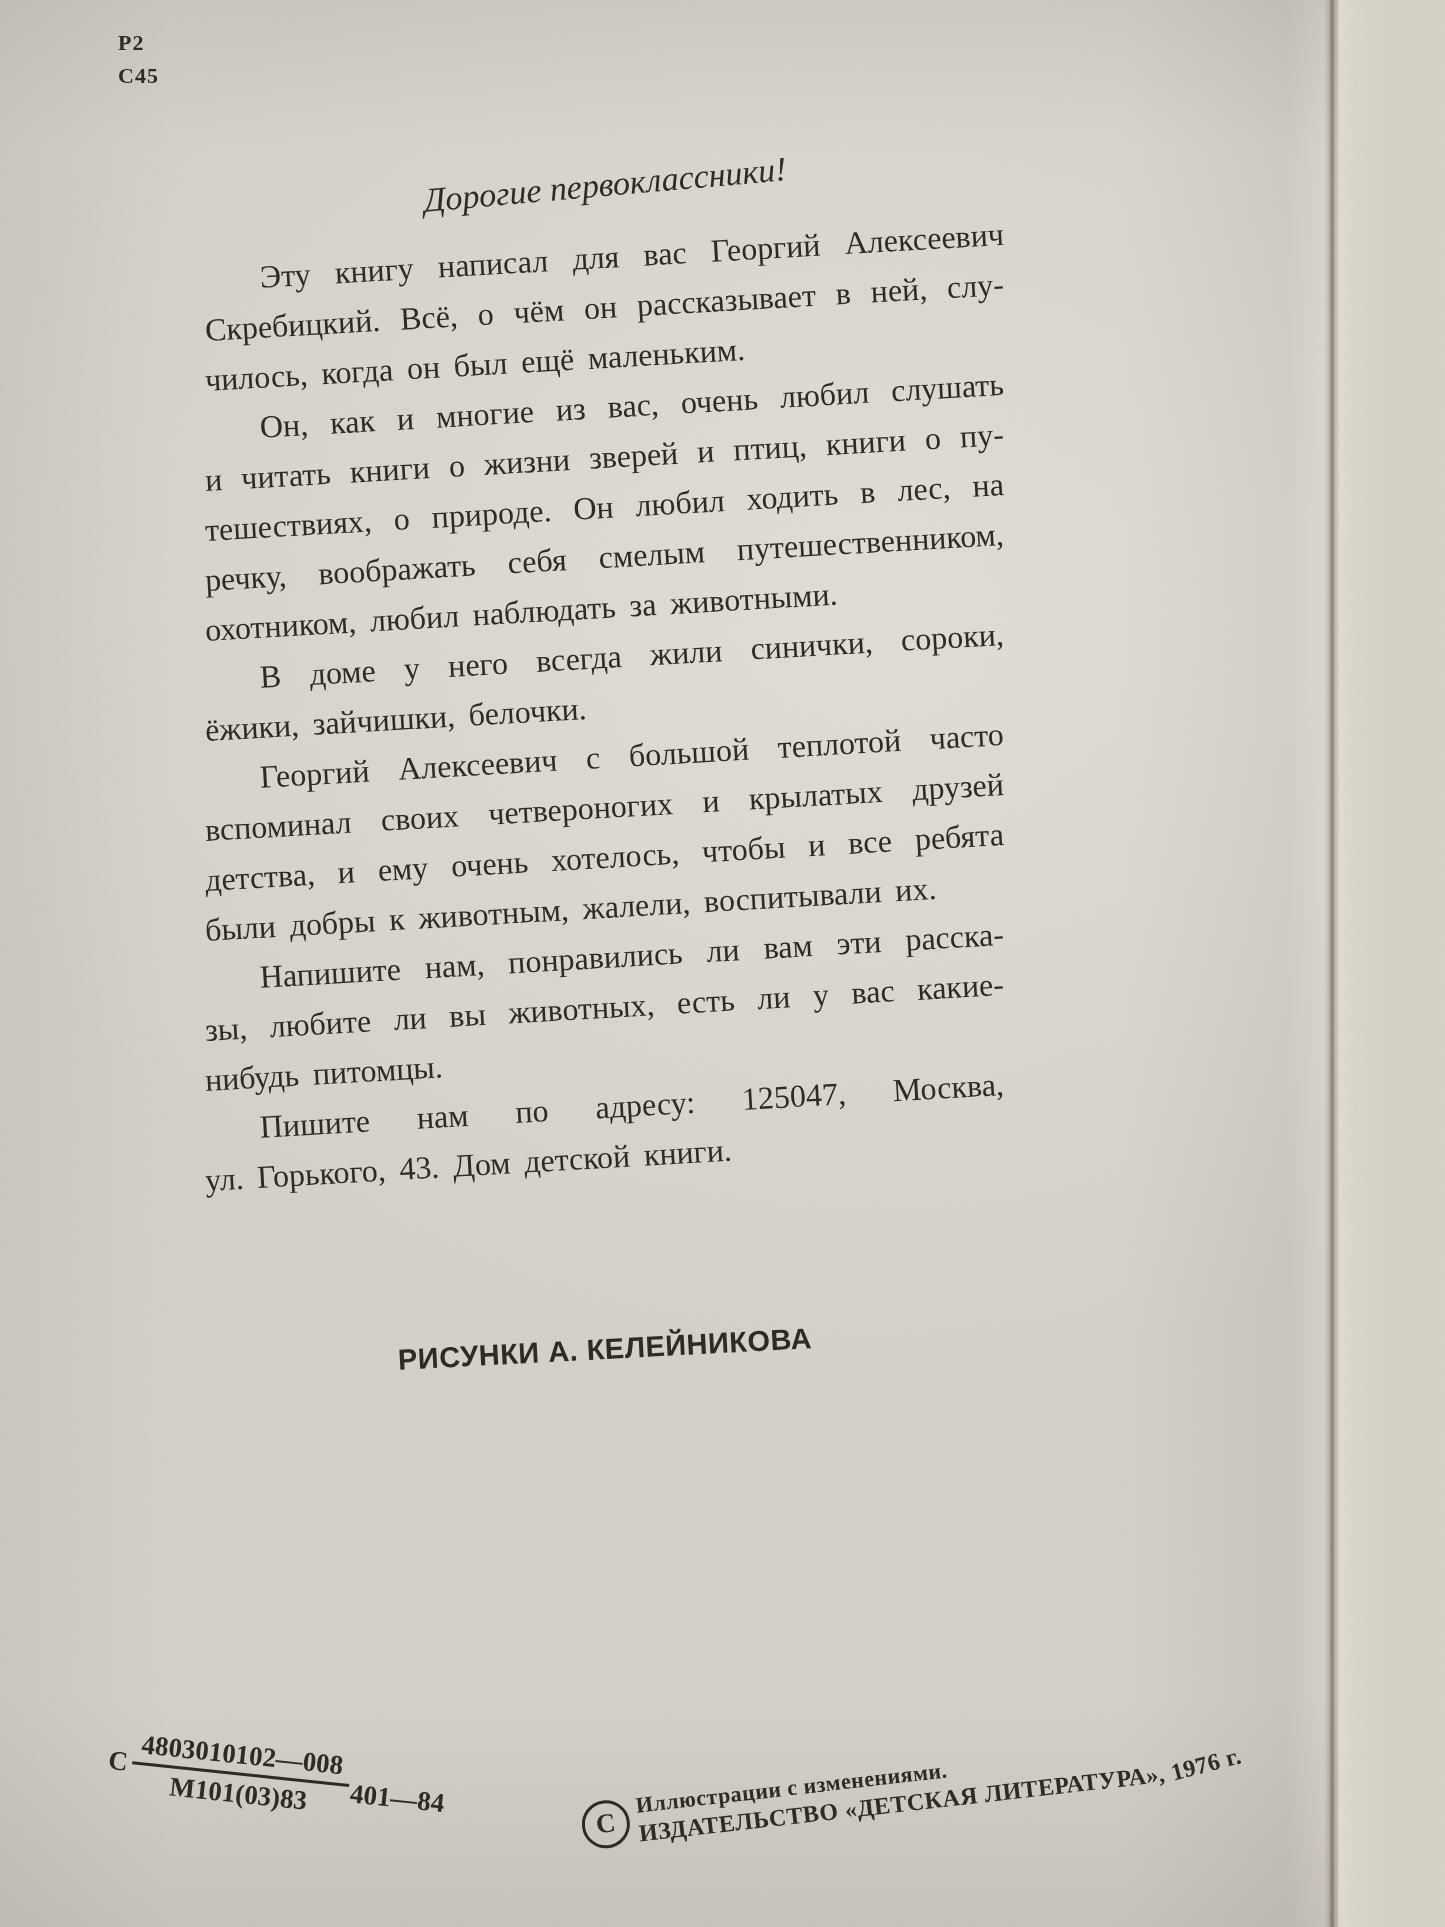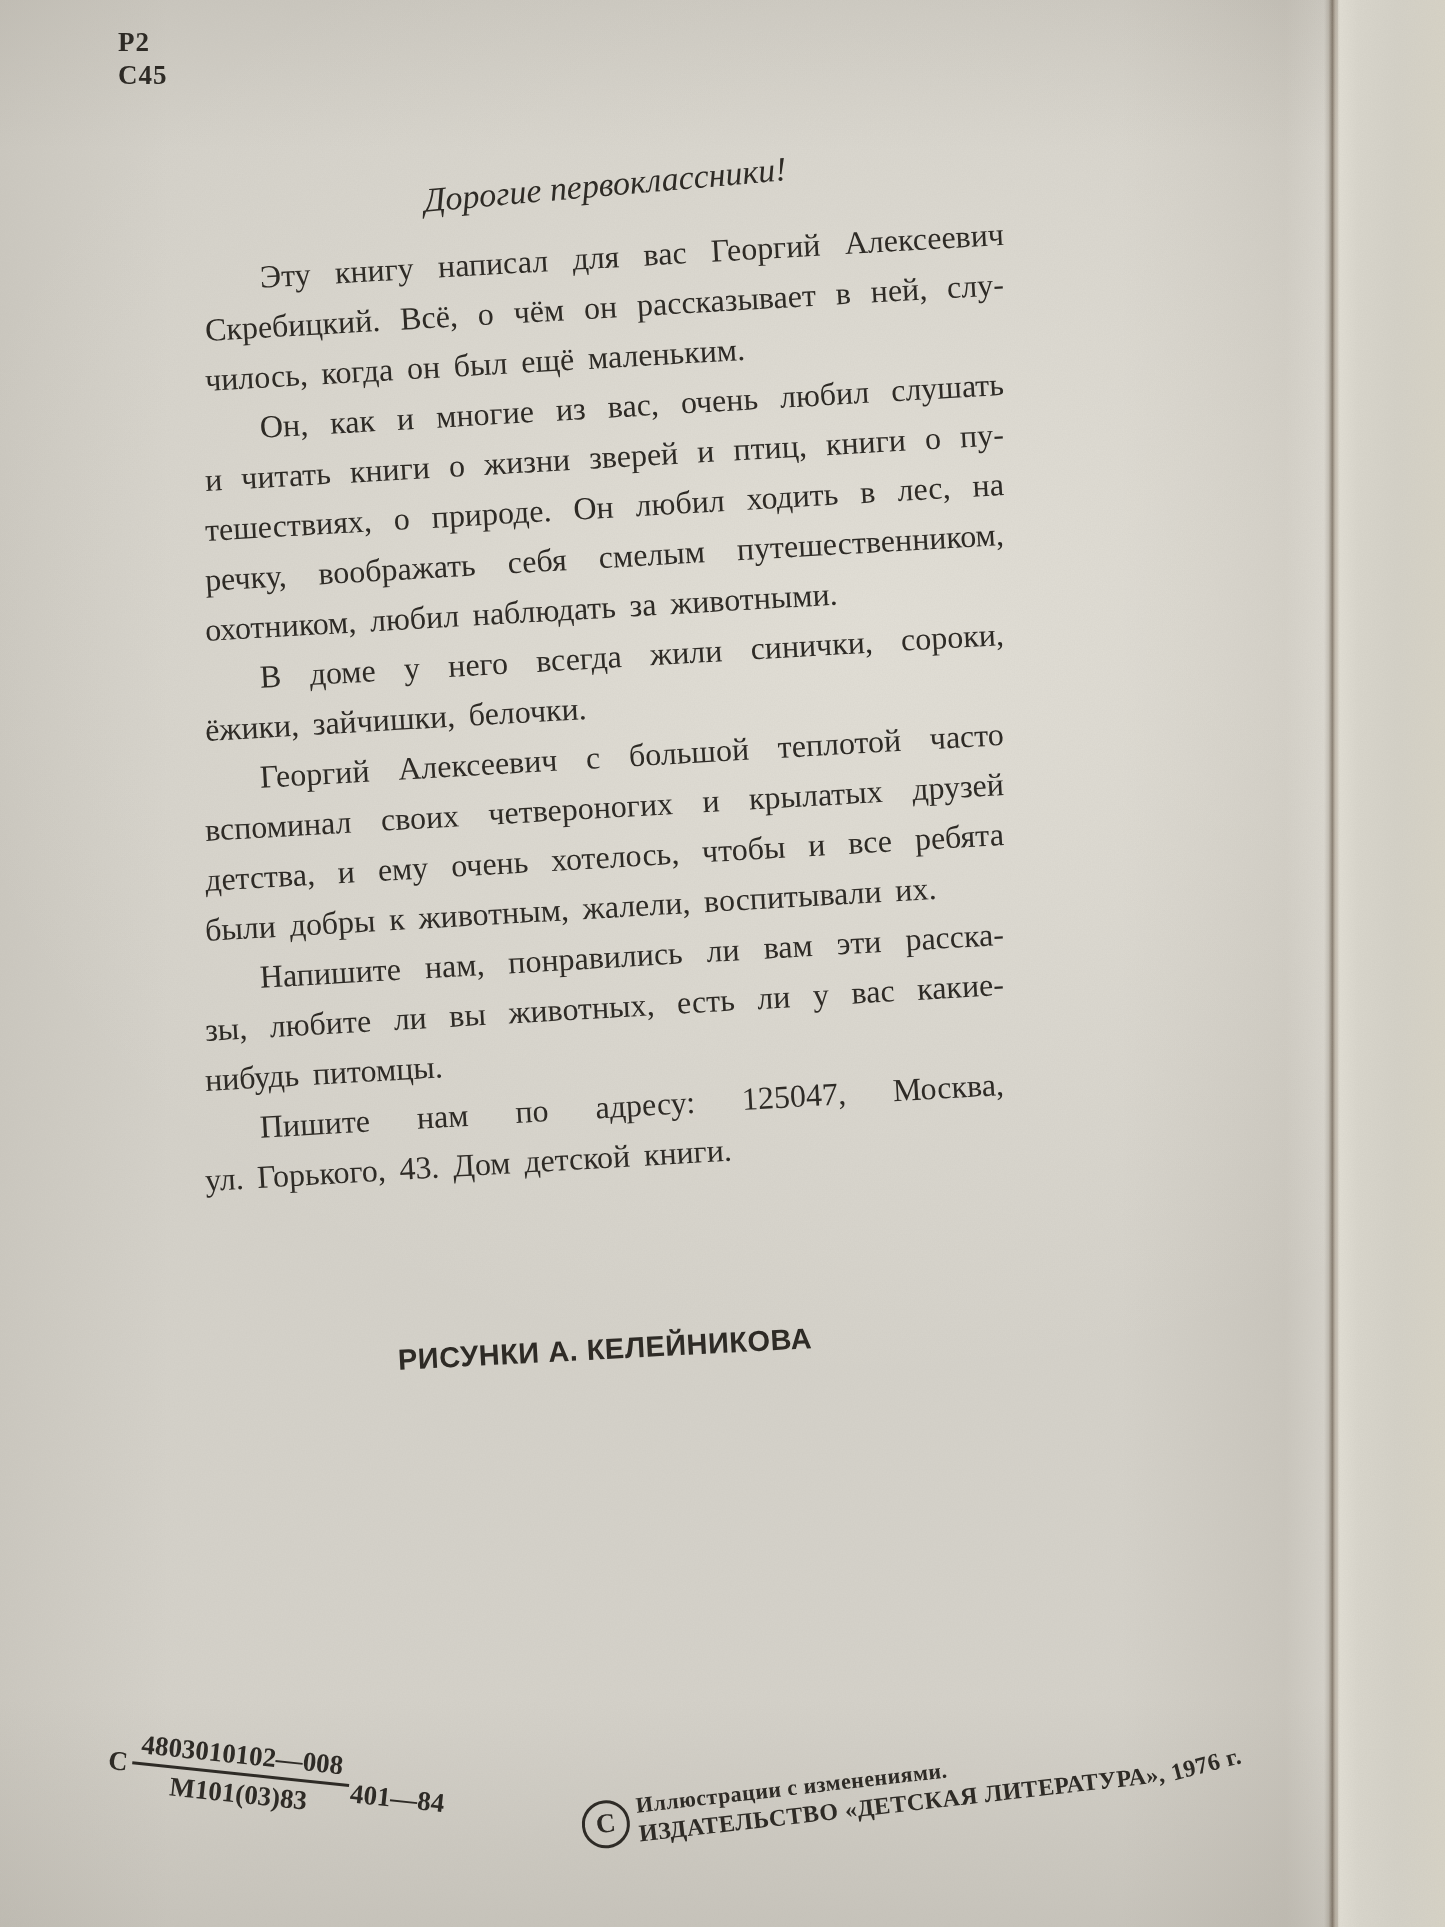--- a/index.html
+++ b/index.html
@@ -27,21 +27,21 @@
   .crease{
     position:absolute;top:0;bottom:0;left:1324px;width:16px;z-index:1;
     background:linear-gradient(to right,
       rgba(90,75,55,0) 0, rgba(90,75,55,0.18) 28%,
       rgba(66,49,32,0.55) 52%, rgba(128,105,78,0.28) 70%, rgba(90,75,55,0) 100%);
   }
   .noise{position:absolute;inset:0;z-index:2;pointer-events:none;}
   
   .library-code{
     position:absolute;left:118px;top:26px;z-index:3;
-    font-size:27px;font-weight:700;line-height:33px;letter-spacing:1px;
+    font-size:22px;font-weight:700;line-height:33px;letter-spacing:1px;
   }
   .text-block{position:absolute;left:205px;top:165px;width:800px;z-index:3;}
   .heading{
     font-style:italic;font-size:34px;line-height:40px;text-align:center;
     transform:rotate(-5deg);
   }
   .body-text{margin-top:50px;font-size:32px;}
   .para{margin:0;}
   .line{
     line-height:50px;width:100%;word-spacing:0.18em;white-space:nowrap;

